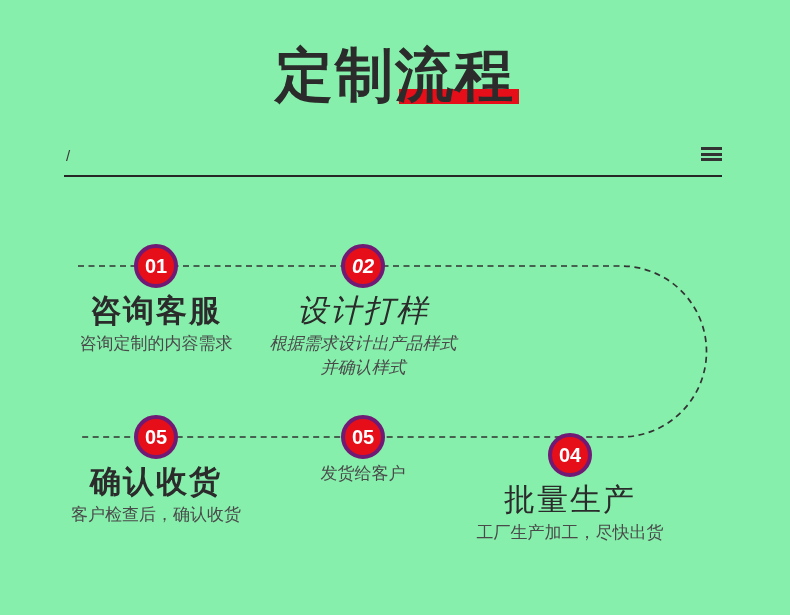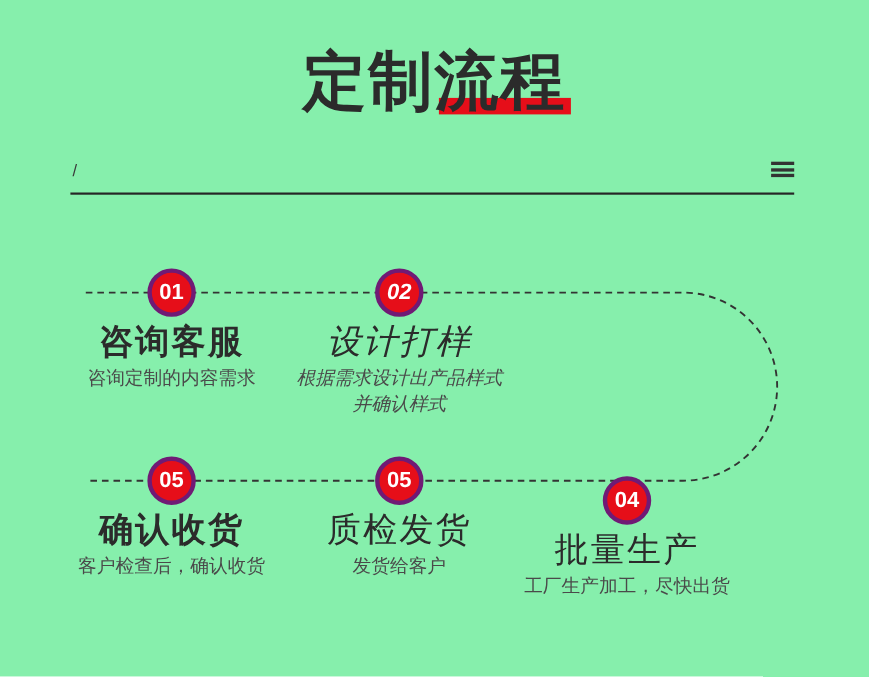--- a/index.html
+++ b/index.html
@@ -98,21 +98,20 @@
 
 
   <div class="step p-06">
     <div class="badge" style="background-color: rgb(230, 14, 25);">05</div>
     <div class="step-title bold">确认收货</div>
     <div class="step-desc">客户检查后，确认收货</div>
   </div>
 
   <div class="step p-05">
     <div class="badge" style="background-color: rgb(230, 14, 25);">05</div>
-    <div class="step-title">质检发货</div>
     <div class="step-desc">
       <div>发货给客户</div>
     </div>
   </div>
 
   <div class="step p-04">
     <div class="badge" style="background-color: rgb(230, 14, 25);">04</div>
     <div class="step-title">批量生产</div>
     <div class="step-desc">工厂生产加工，尽快出货</div>
   </div>

